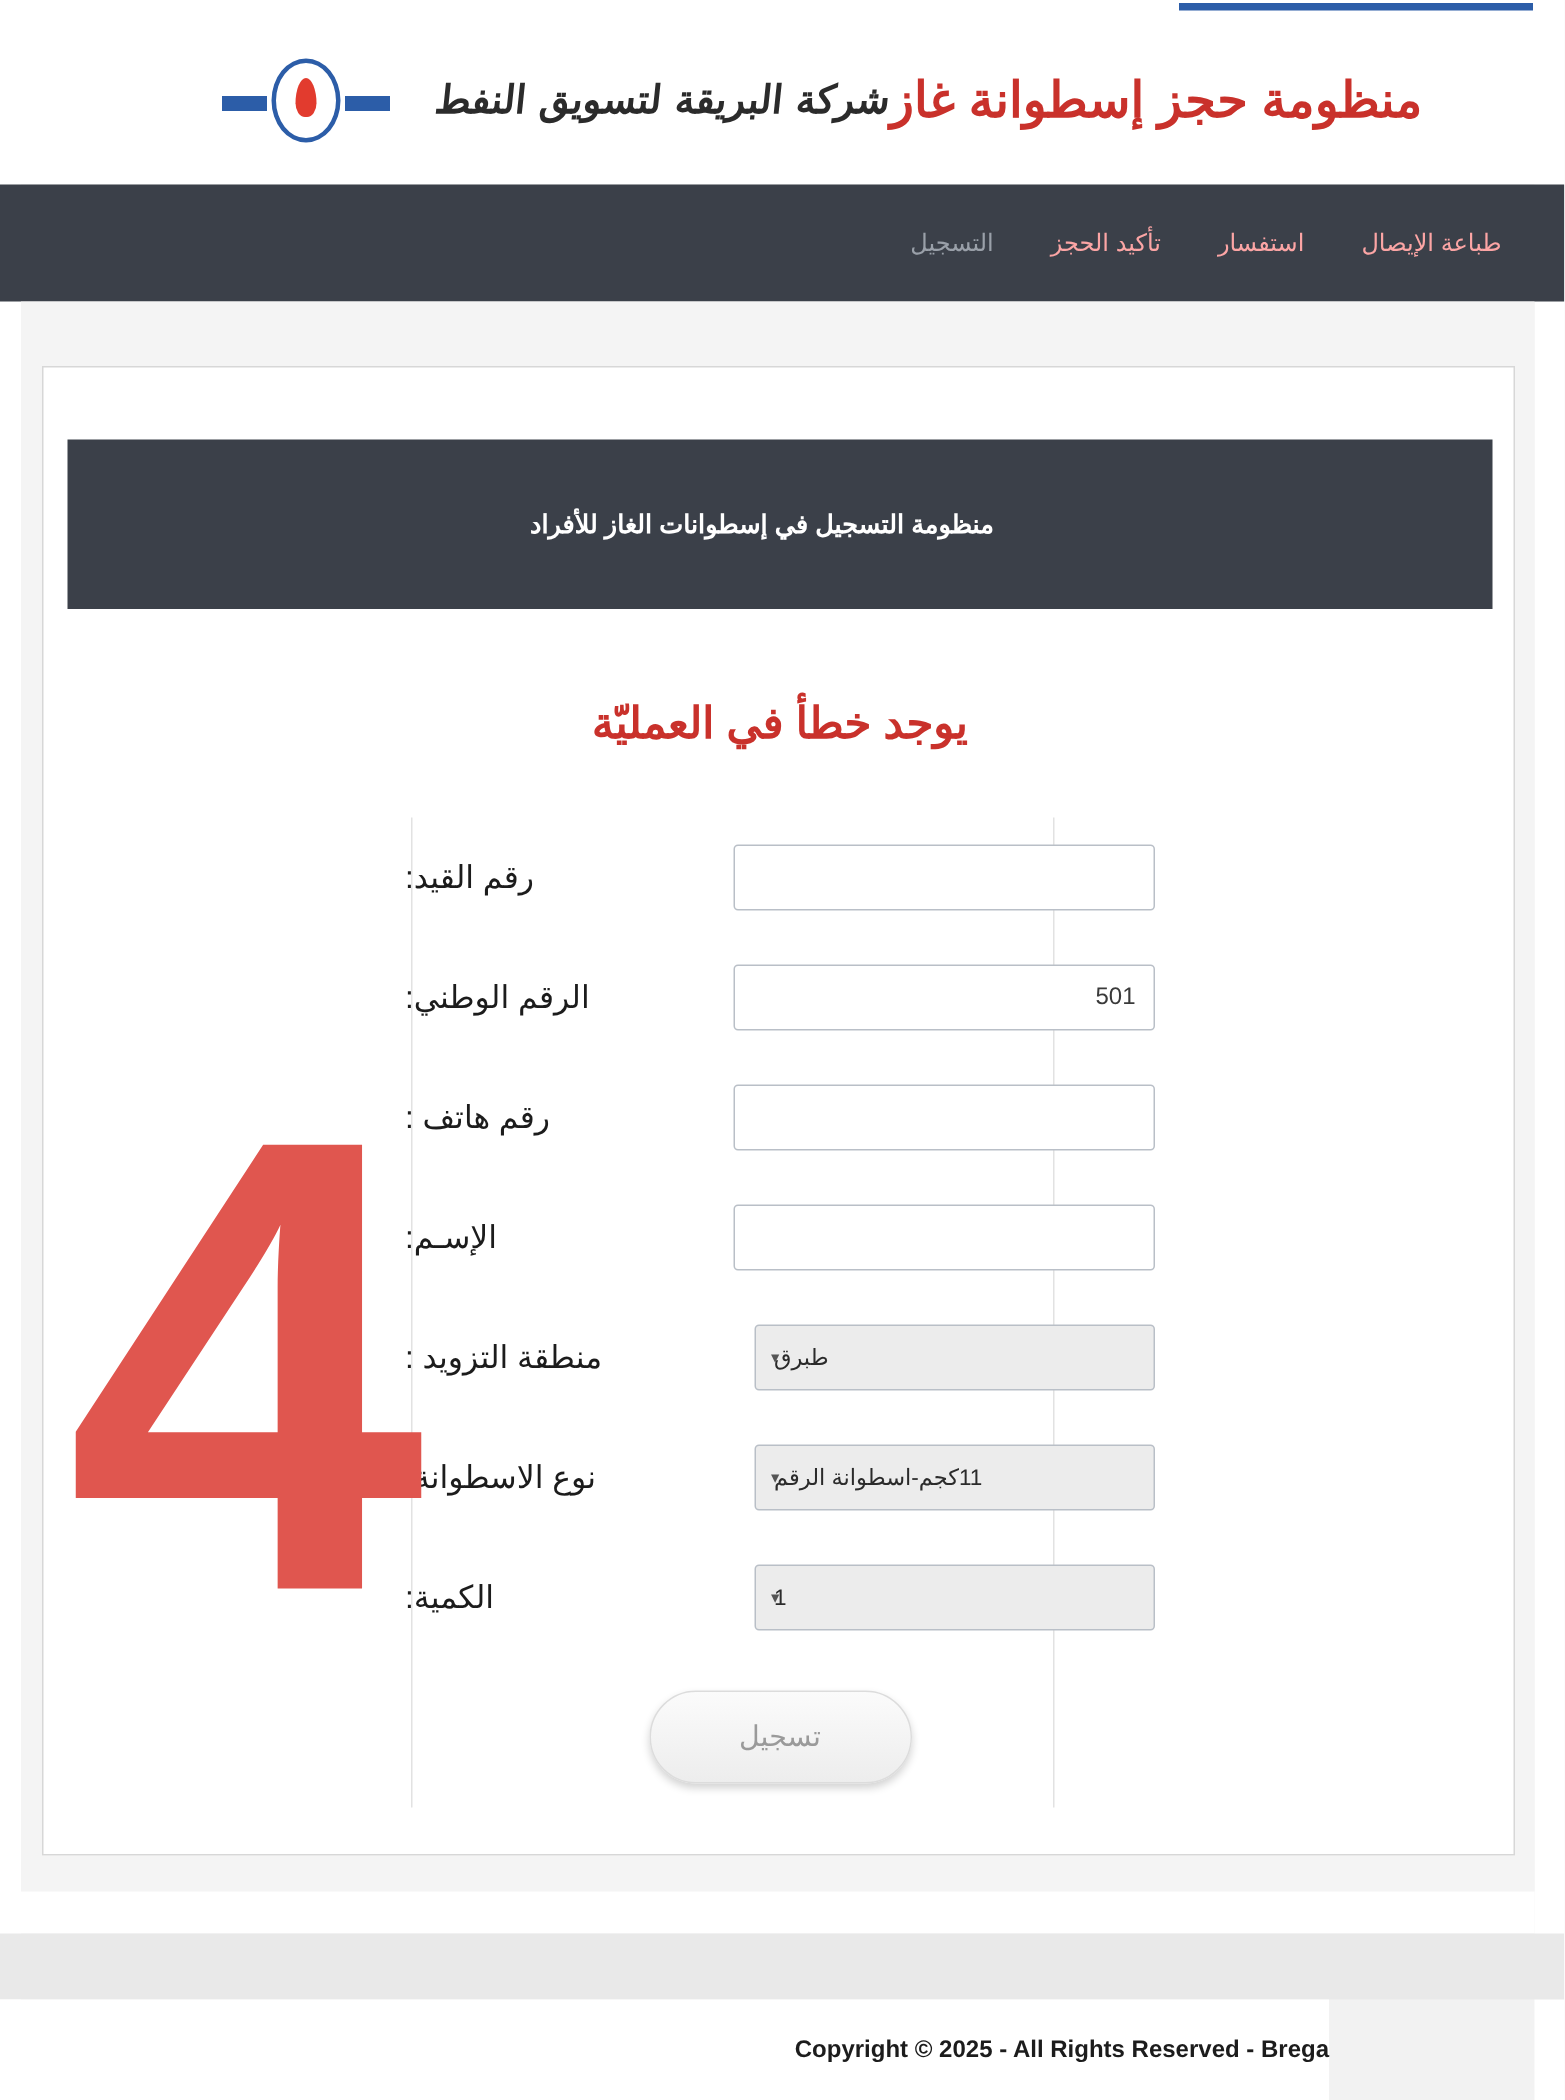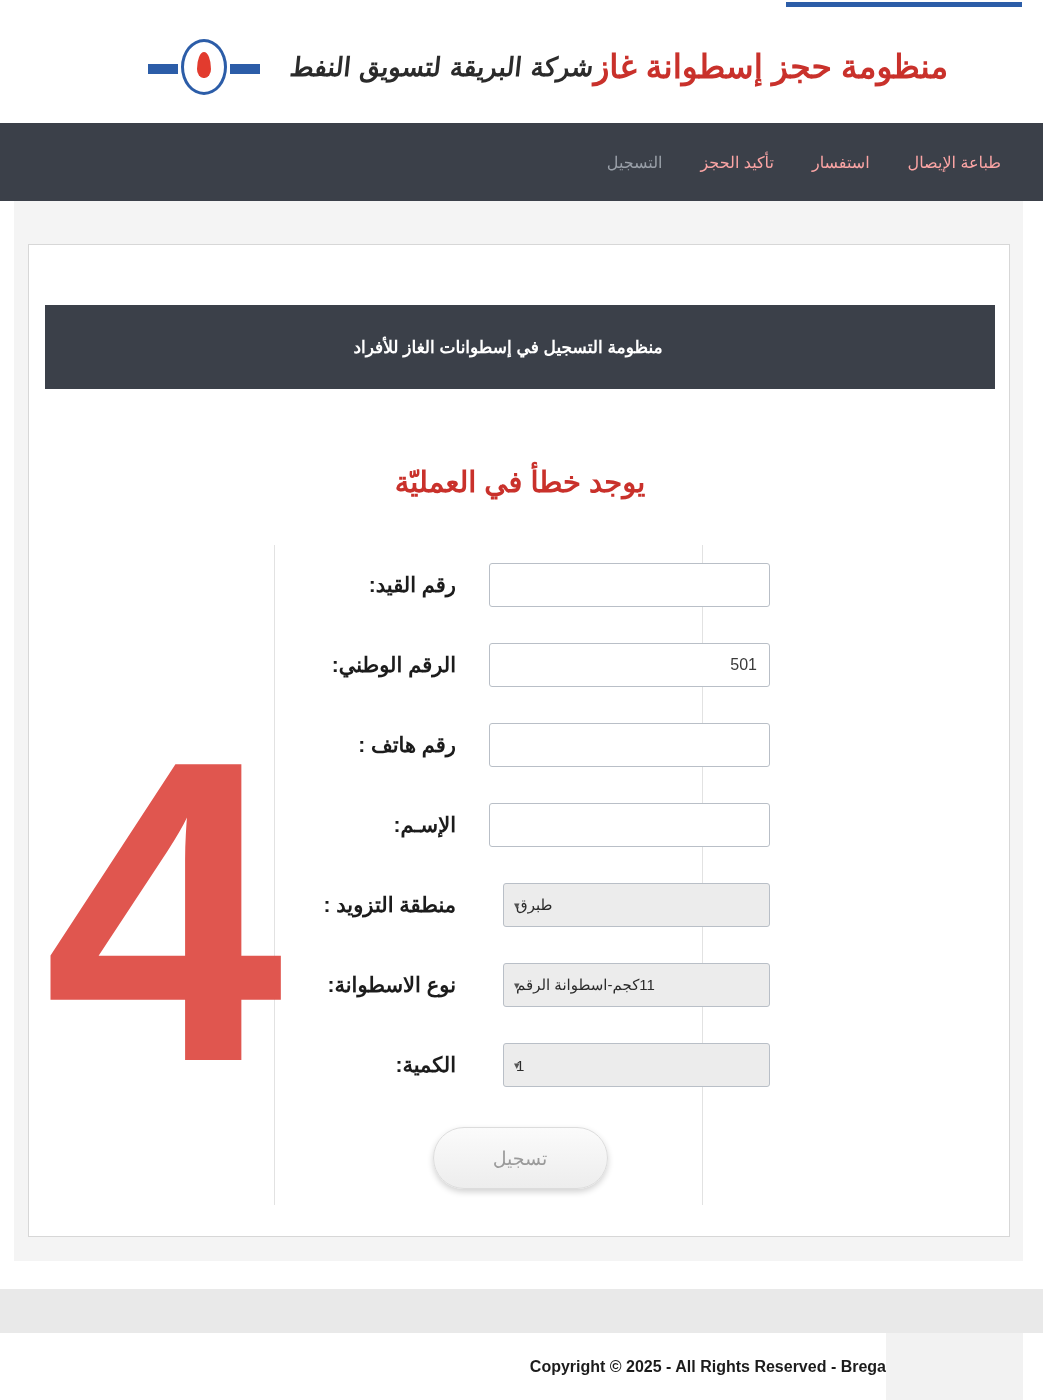--- a/index.html
+++ b/index.html
@@ -94,21 +94,21 @@
   .content-area {
     position: absolute; top: 201px; left: 14px; width: 1009px; height: 1060px;
     background: #f4f4f4;
   }
   .card {
     position: absolute; top: 43px; left: 14px; width: 982px; height: 993px;
     background: #ffffff;
     border: 1px solid #d7d7d7;
   }
   .card-header {
-    position: absolute; top: 60px; left: 16px; width: 950px; height: 84px;
+    position: absolute; top: 48px; left: 16px; width: 950px; height: 113px;
     background: #3b4049;
     display: flex; align-items: center; justify-content: center;
   }
   .card-header-text {
     color: #ffffff; font-size: 17px; font-weight: bold;
     transform: translateX(-12px);
   }
 
   .error-msg {
     position: absolute; top: 220px; left: 0; width: 982px;
@@ -118,24 +118,23 @@
 
   
   .form {
     position: absolute; top: 300px; left: 0; width: 982px;
   }
   .form-row {
     display: flex; align-items: center; justify-content: center;
     height: 80px;
   }
   .form-label {
-    width: 190px; text-align: right; padding-right: 4px;
+    width: 190px; text-align: left; padding-right: 4px;
     font-size: 21px; color: #1c1c1c; white-space: nowrap;
     margin-right: 20px;
-    font-weight: bold;
   }
   .form-control-cell { width: 290px; display: flex; justify-content: flex-start; }
   .text-input {
     width: 281px; height: 44px;
     border: 1px solid #b9bfc7; border-radius: 3px;
     background: #ffffff;
     font-size: 16px; color: #3a3a3a;
     padding: 0 12px;
     text-align: right;
     font-family: "Liberation Sans", sans-serif;

